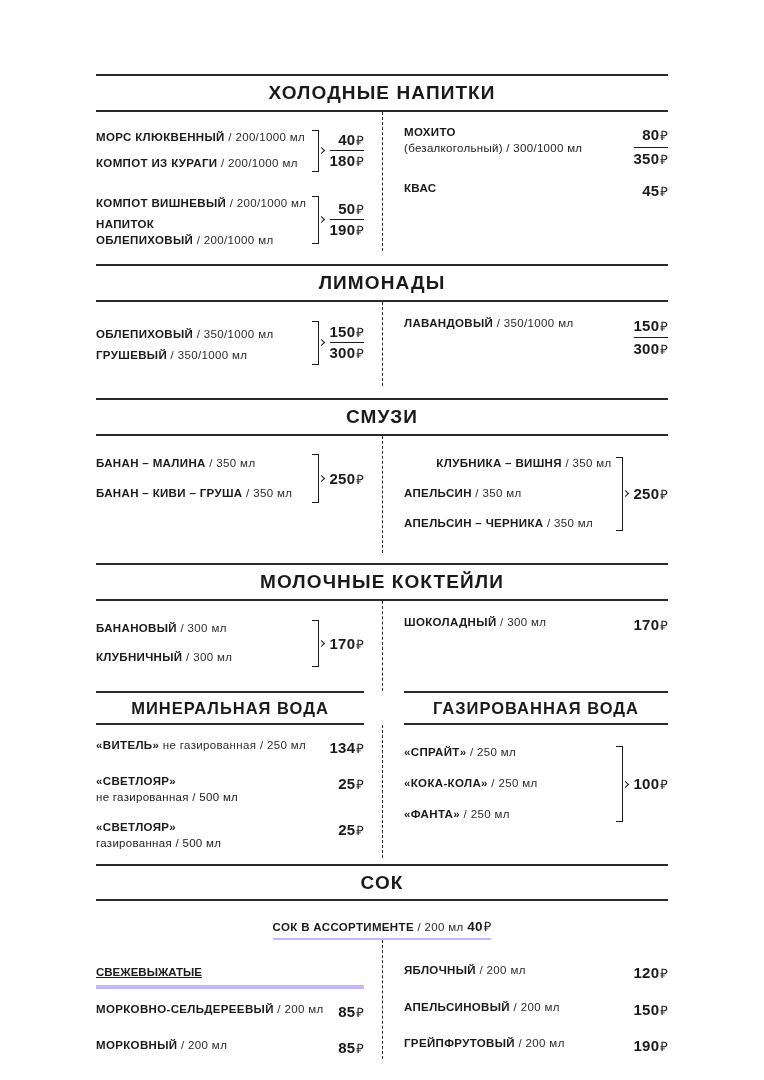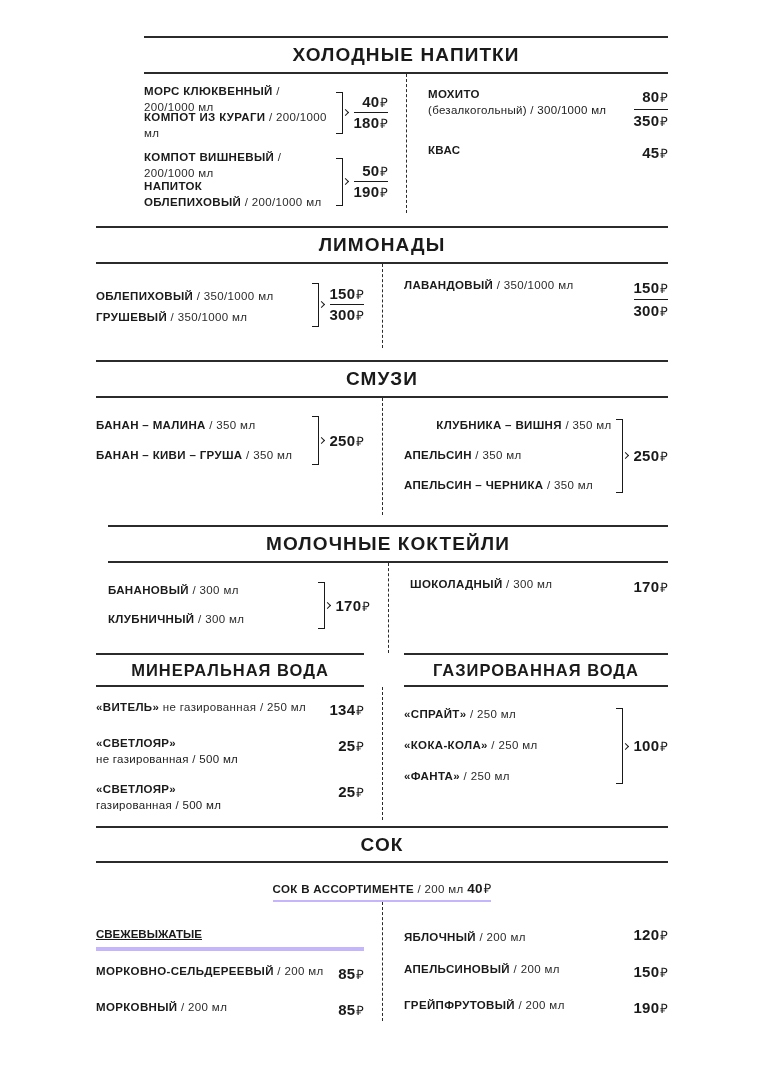--- a/index.html
+++ b/index.html
@@ -205,21 +205,21 @@
     border-bottom: 4px solid #c4b5fd;
     padding-bottom: 5px;
     text-decoration: underline;
   }
 </style>
 </head>
 <body>
 
 <div class="page">
 
-  <div class="section" style="padding-top:36px;margin-left:48px;">
+  <div class="section" style="padding-top:74px;">
     <div class="rule"></div>
     <div class="section-title">ХОЛОДНЫЕ НАПИТКИ</div>
     <div class="rule-thin"></div>
 
     <div class="cols" style="padding-top:13px; min-height:126px;">
       <div class="vdivider"></div>
 
       <div class="col col-left">
 
         <div class="group" style="margin-bottom:14px;">
@@ -356,21 +356,21 @@
           </div>
           <div class="brace"></div>
           <div class="brace-price">
             <div class="price"><span>250</span><span class="rub">₽</span></div>
           </div>
         </div>
       </div>
     </div>
   </div>
 
-  <div class="section" style="padding-top:10px;margin-left:12px;">
+  <div class="section" style="padding-top:10px;">
     <div class="rule"></div>
     <div class="section-title">МОЛОЧНЫЕ КОКТЕЙЛИ</div>
     <div class="rule-thin"></div>
 
     <div class="cols" style="padding-top:14px; min-height:76px;">
       <div class="vdivider"></div>
 
       <div class="col col-left">
         <div class="group">
           <div class="group-items">
@@ -473,21 +473,21 @@
           <div class="item-name"><span>МОРКОВНО-СЕЛЬДЕРЕЕВЫЙ</span><span class="vol"> / 200 мл</span></div>
           <div class="price"><span>85</span><span class="rub">₽</span></div>
         </div>
         <div class="item" style="padding-top:15px;">
           <div class="item-name"><span>МОРКОВНЫЙ</span><span class="vol"> / 200 мл</span></div>
           <div class="price"><span>85</span><span class="rub">₽</span></div>
         </div>
       </div>
 
       <div class="col col-right">
-        <div class="item" style="padding-top:1px;align-items:flex-end;">
+        <div class="item" style="padding-top:1px;">
           <div class="item-name"><span>ЯБЛОЧНЫЙ</span><span class="vol"> / 200 мл</span></div>
           <div class="price"><span>120</span><span class="rub">₽</span></div>
         </div>
         <div class="item" style="padding-top:16px;">
           <div class="item-name"><span>АПЕЛЬСИНОВЫЙ</span><span class="vol"> / 200 мл</span></div>
           <div class="price"><span>150</span><span class="rub">₽</span></div>
         </div>
         <div class="item" style="padding-top:15px;">
           <div class="item-name"><span>ГРЕЙПФРУТОВЫЙ</span><span class="vol"> / 200 мл</span></div>
           <div class="price"><span>190</span><span class="rub">₽</span></div>

